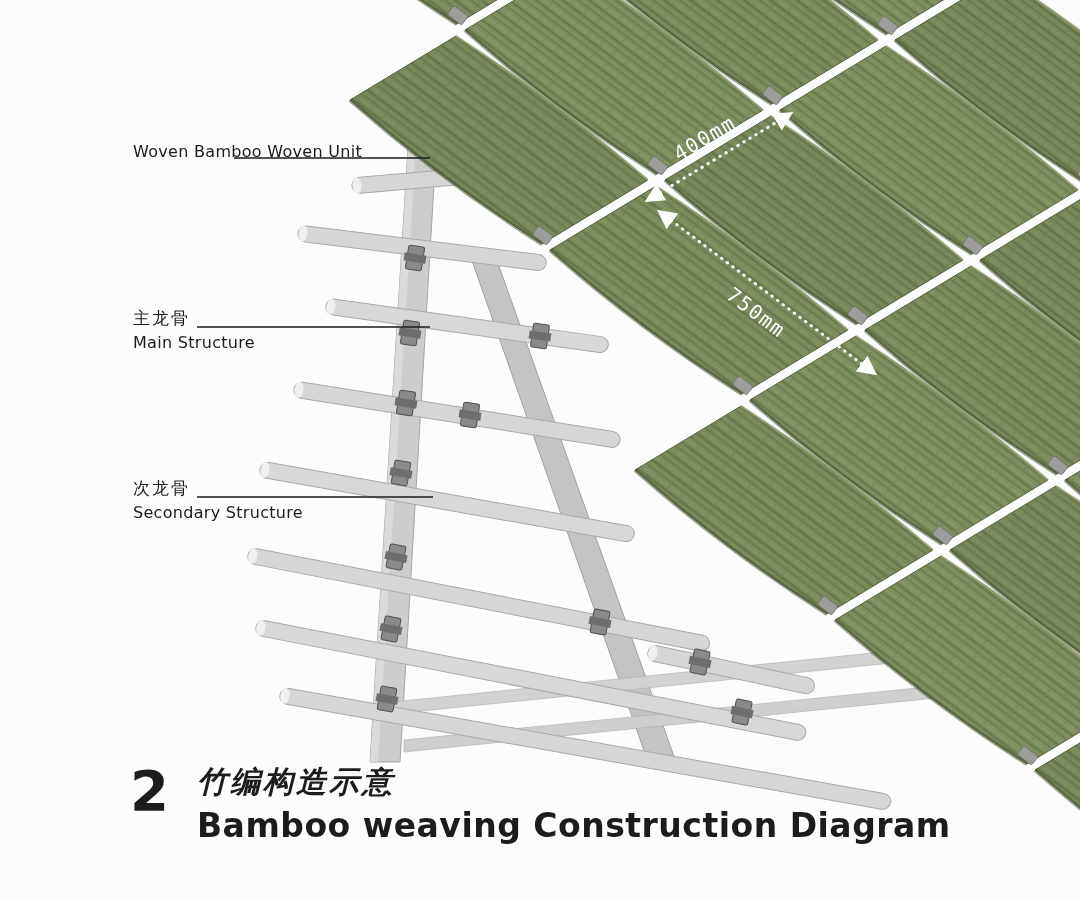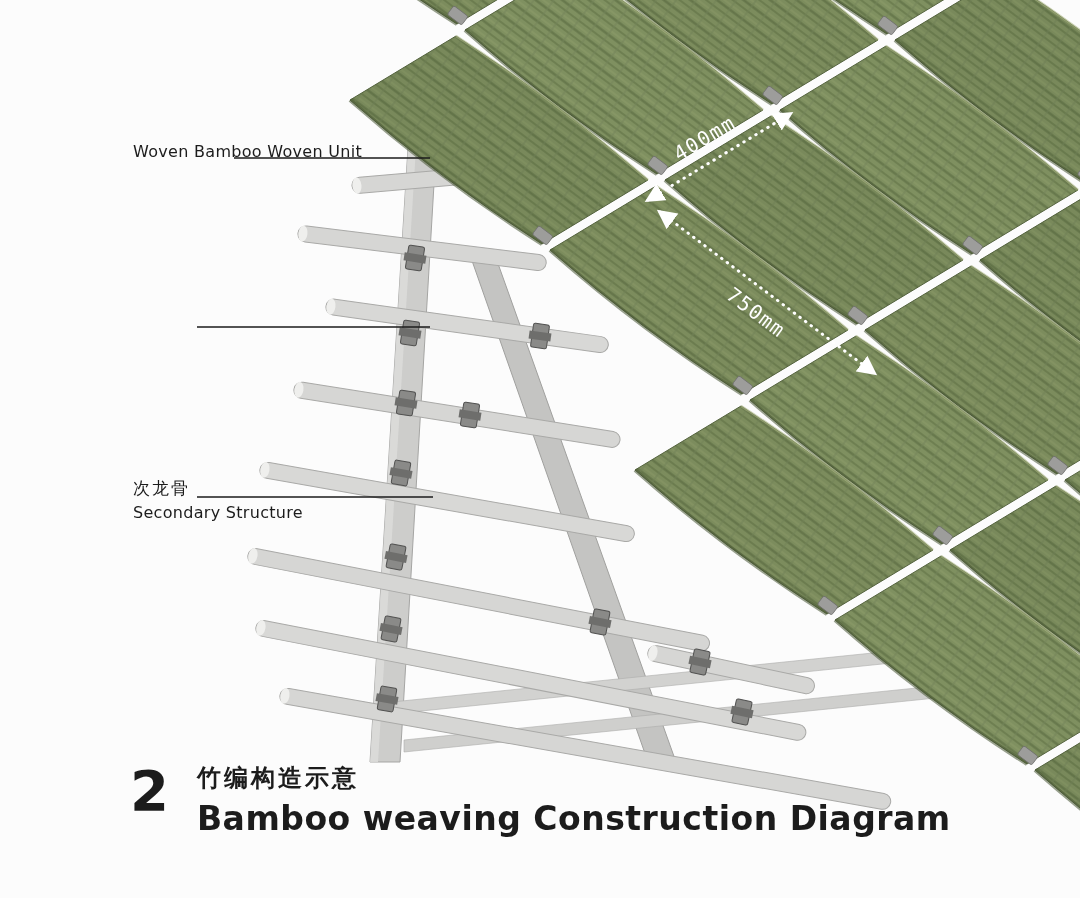--- a/index.html
+++ b/index.html
@@ -6,21 +6,21 @@
   #stage{
     position:relative;width:1080px;height:898px;background:#fcfcfc;
     overflow:hidden;font-family:"DejaVu Sans","Liberation Sans",sans-serif;color:#1c1c1c;
   }
   #scene{position:absolute;left:0;top:0;}
   .anno{position:absolute;line-height:1.25;}
   .anno .zh{font-size:17px;letter-spacing:2px;font-weight:500;}
   .anno .en{font-size:16px;letter-spacing:.3px;margin-top:4px;}
   .caption{position:absolute;left:130px;top:763px;display:flex;align-items:flex-start;}
   .caption .num{font-size:56px;font-weight:800;line-height:1;margin-right:28px;}
-  .caption .zh{font-size:24px;font-weight:700;letter-spacing:3px;line-height:1.1;margin-top:2px;}
+  .caption .zh{font-size:30px;font-weight:700;letter-spacing:3px;line-height:1.1;margin-top:2px;font-style:italic;}
   .caption .en{font-size:33px;font-weight:700;letter-spacing:.5px;margin-top:8px;}
   .dim{font-family:"DejaVu Sans Mono","Liberation Mono",monospace;font-size:20px;letter-spacing:1.5px;font-weight:500;}
 </style>
 </head>
 <body>
 
 <div id="stage">
 
   <svg id="scene" width="1080" height="898" viewBox="0 0 1080 898">
     <defs>
@@ -265,20 +265,24 @@
     <g stroke="#1b1b1b" stroke-width="1.6">
       <path d="M234,158 H430"></path>
       <path d="M197,327 H430"></path>
       <path d="M197,497 H433"></path>
     </g>
   </svg>
 
   <div class="anno" style="left:133px;top:138px">
     <div class="en">Woven Bamboo Woven Unit</div>
   </div>
+  <div class="anno" style="left:133px;top:308px">
+    <div class="zh">主龙骨</div>
+    <div class="en">Main Structure</div>
+  </div>
   <div class="anno" style="left:133px;top:478px">
     <div class="zh">次龙骨</div>
     <div class="en">Secondary Structure</div>
   </div>
 
   <div class="caption">
     <div class="num">2</div>
     <div>
       <div class="zh">竹编构造示意</div>
       <div class="en">Bamboo weaving Construction Diagram</div>

